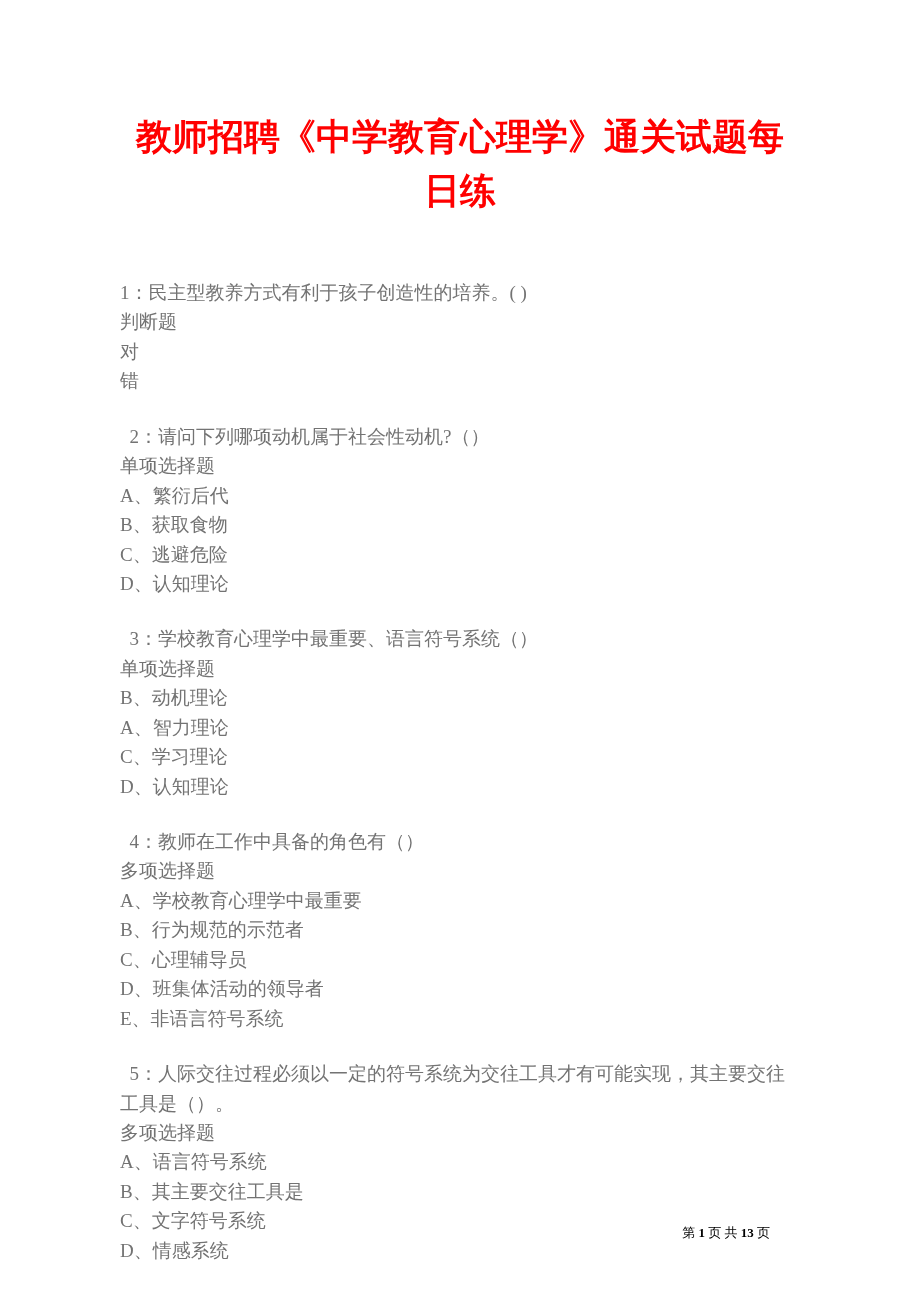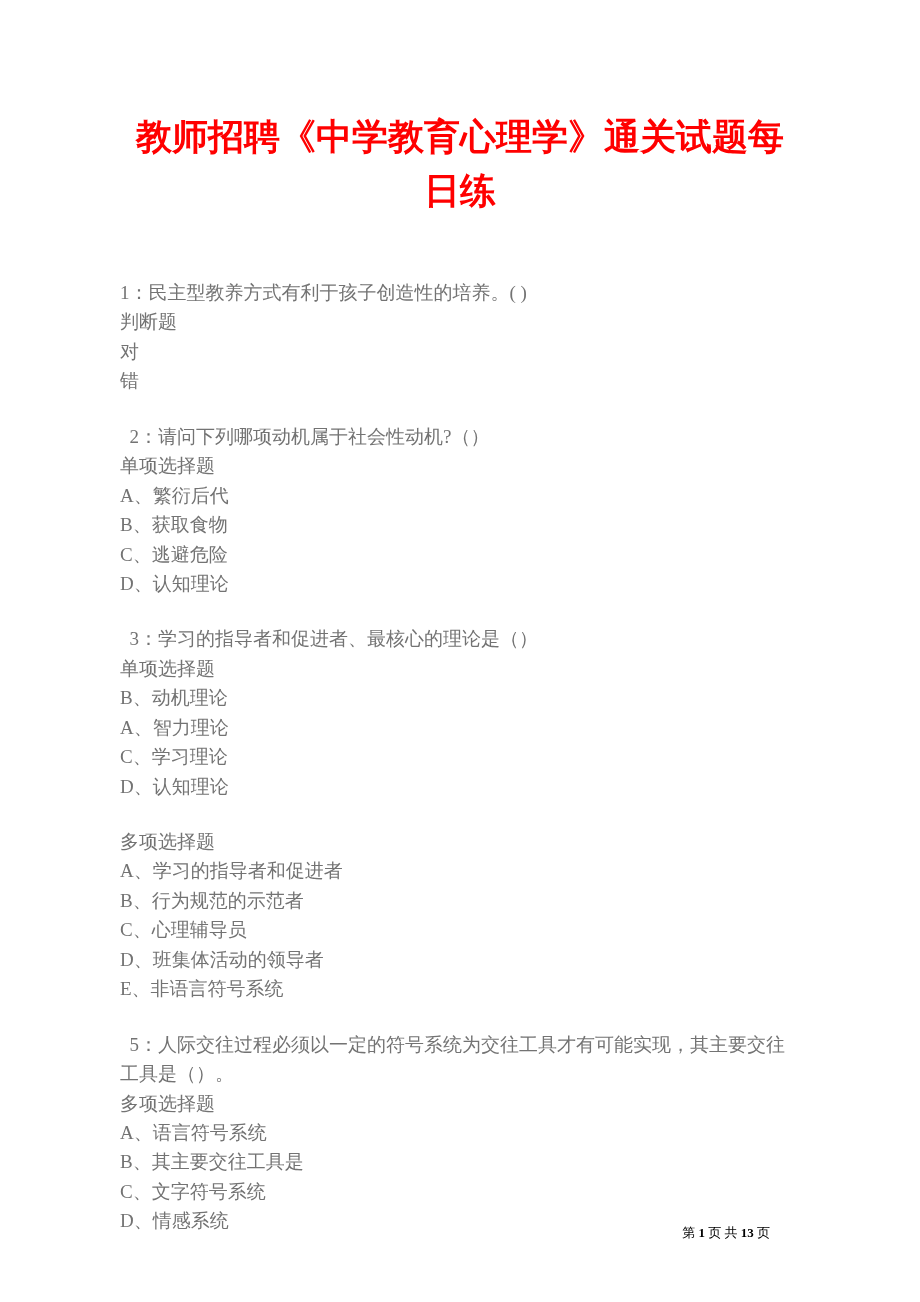--- a/index.html
+++ b/index.html
@@ -71,31 +71,32 @@
   <div class="question-block">
     <span class="question-text indent"><span>2</span><span>：请问下列哪项动机属于社会性动机?（）</span></span>
     <span class="question-type">单项选择题</span>
     <span class="option">A、繁衍后代</span>
     <span class="option">B、获取食物</span>
     <span class="option">C、逃避危险</span>
     <span class="option">D、认知理论</span>
   </div>
 
   <div class="question-block">
-    <span class="question-text indent"><span>3</span><span>：学习的指导者和促进者、最核心的理论是（）</span></span>
+    <span class="question-text indent"><span>3</span><span>：学校教育心理学中最重要、语言符号系统（）</span></span>
     <span class="question-type">单项选择题</span>
     <span class="option">B、动机理论</span>
     <span class="option">A、智力理论</span>
     <span class="option">C、学习理论</span>
     <span class="option">D、认知理论</span>
   </div>
 
   <div class="question-block">
+    <span class="question-text indent"><span>4</span><span>：教师在工作中具备的角色有（）</span></span>
     <span class="question-type">多项选择题</span>
-    <span class="option">A、学习的指导者和促进者</span>
+    <span class="option">A、学校教育心理学中最重要</span>
     <span class="option">B、行为规范的示范者</span>
     <span class="option">C、心理辅导员</span>
     <span class="option">D、班集体活动的领导者</span>
     <span class="option">E、非语言符号系统</span>
   </div>
 
   <div class="question-block">
     <span class="question-text indent"><span>5</span><span>：人际交往过程必须以一定的符号系统为交往工具才有可能实现，其主要交往工具是（）。</span></span>
     <span class="question-type">多项选择题</span>
     <span class="option">A、语言符号系统</span>

